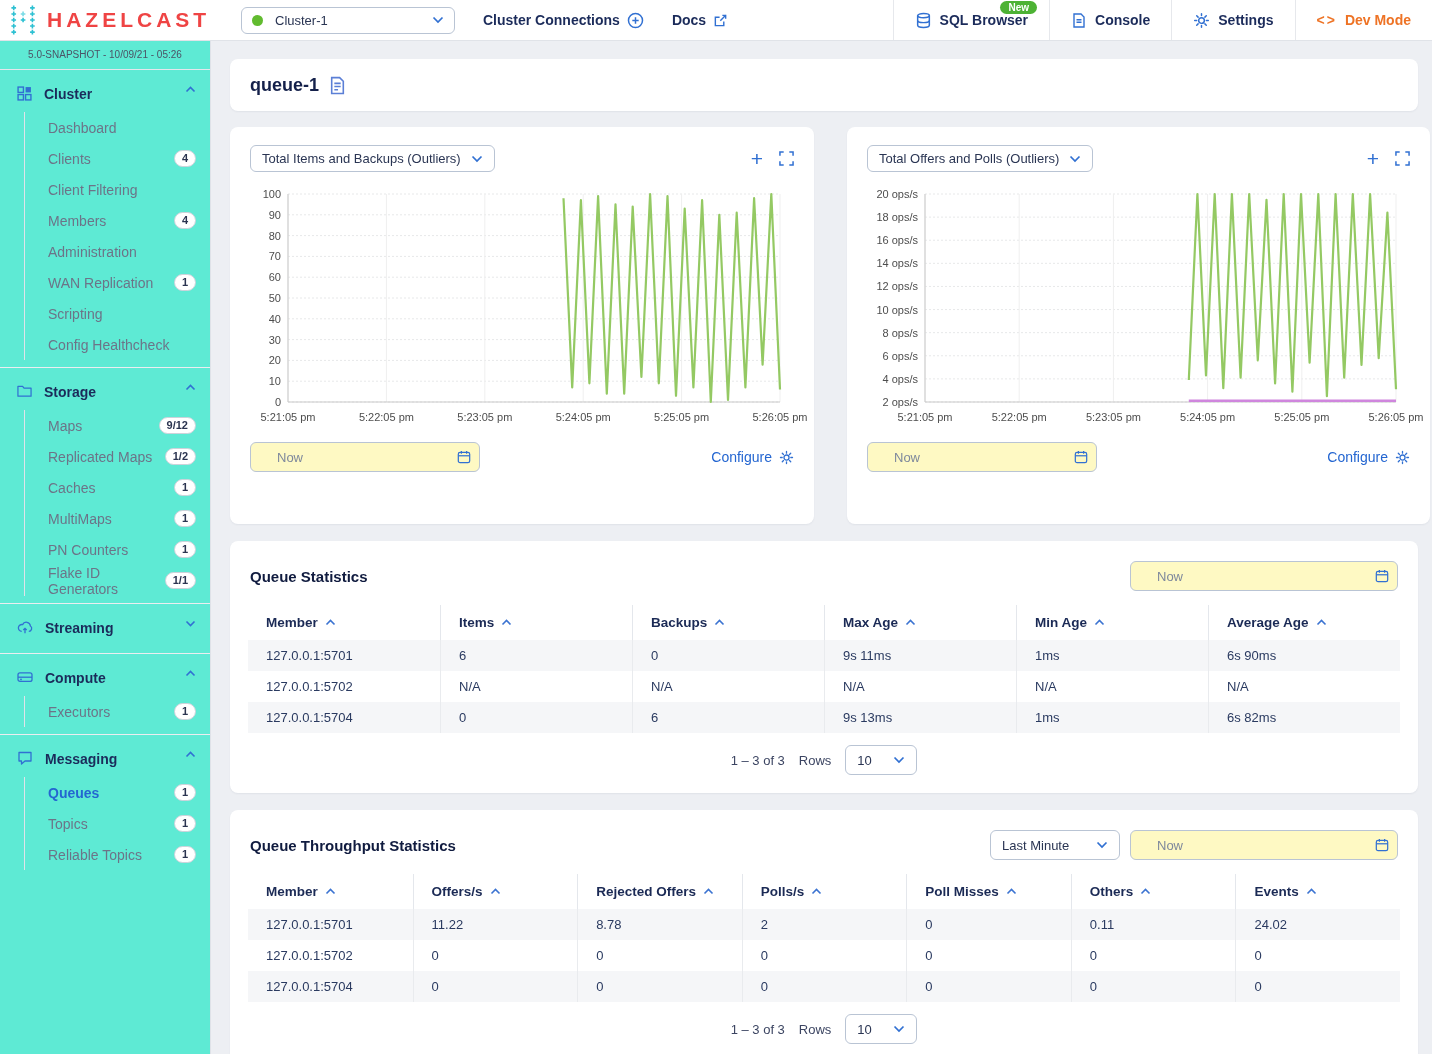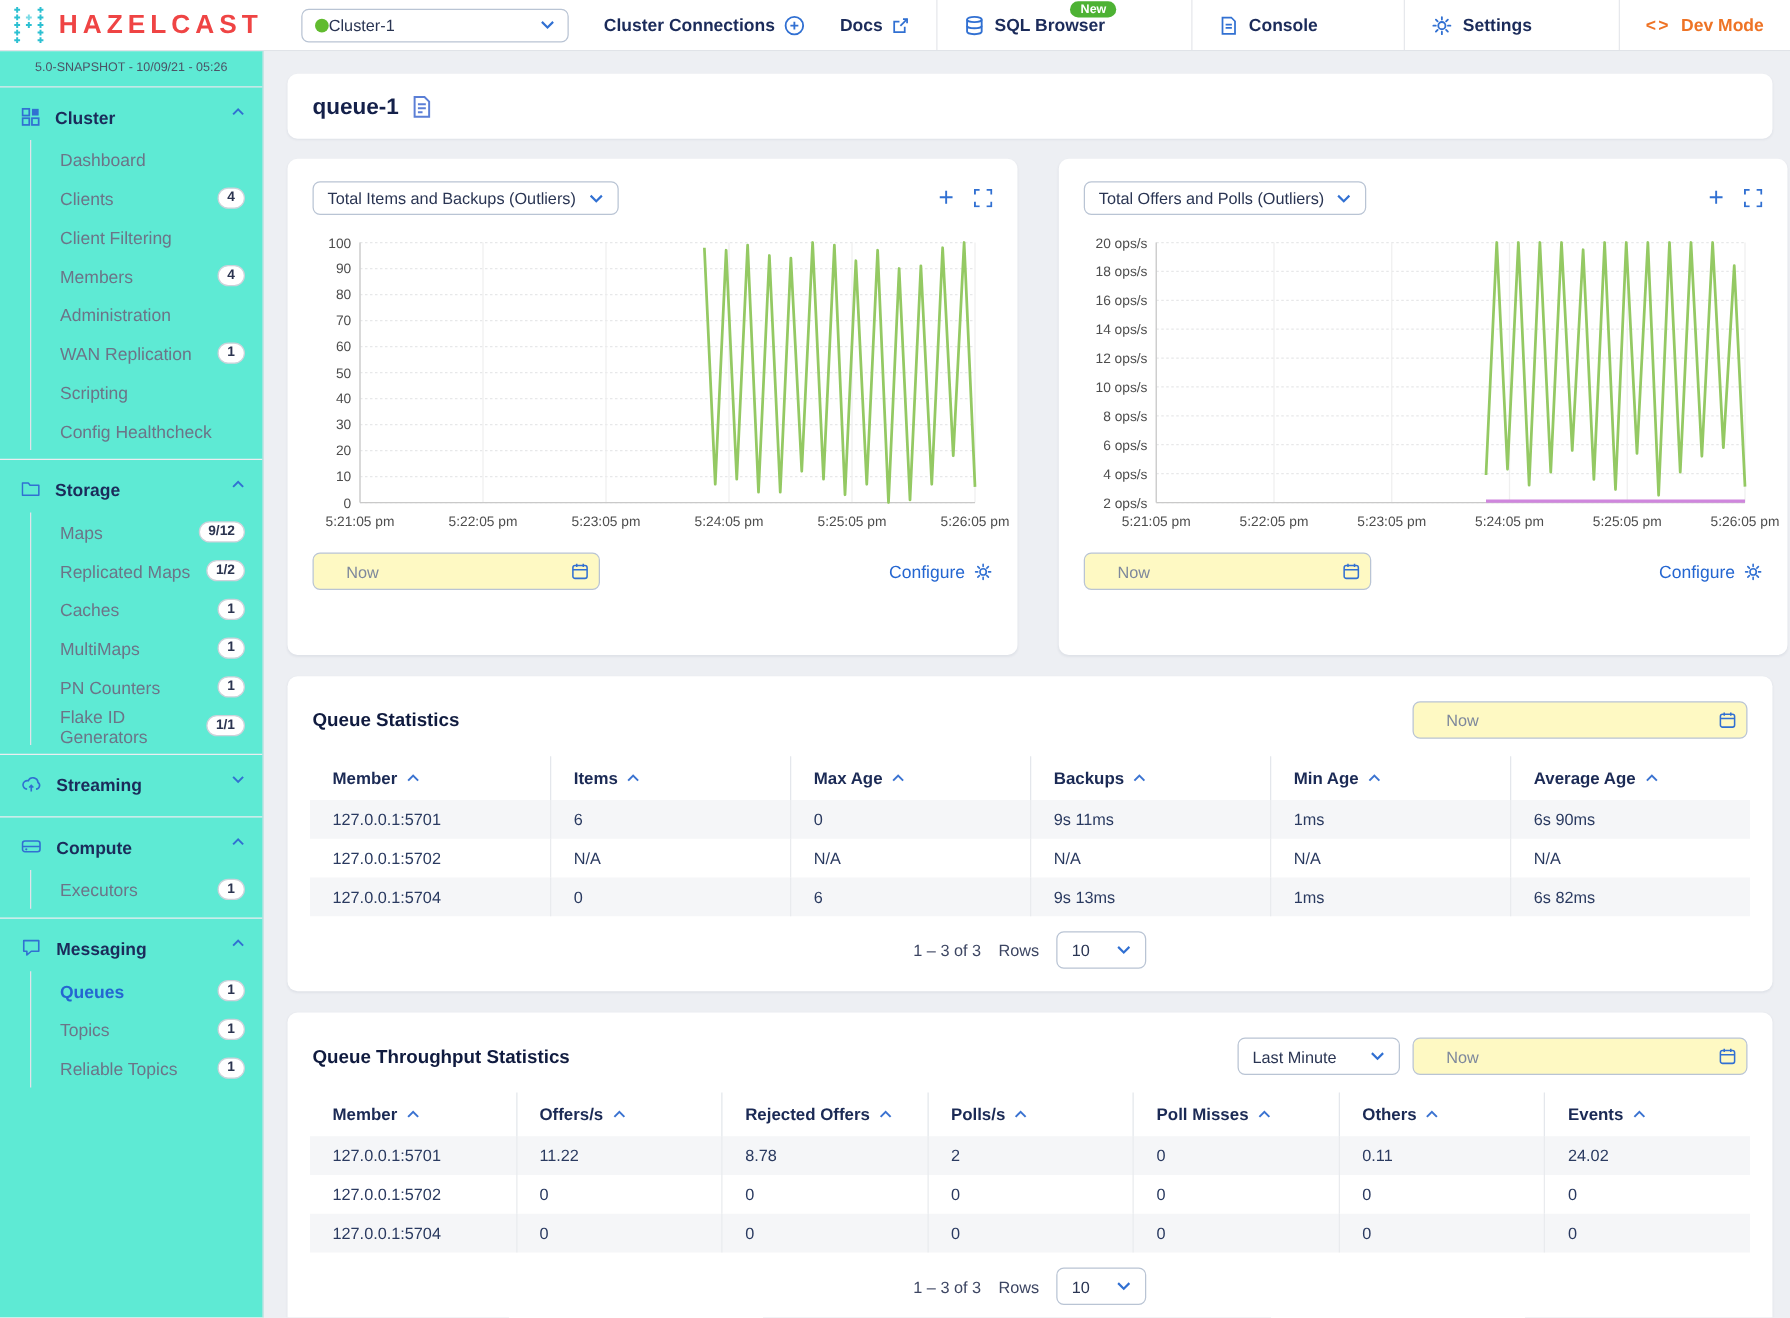--- a/index.html
+++ b/index.html
@@ -4,25 +4,25 @@
 <style>
   * { margin:0; padding:0; box-sizing:border-box; }
   html,body { width:1432px; height:1054px; overflow:hidden; }
   body { font-family:"Liberation Sans","DejaVu Sans",sans-serif; background:#edeff3; color:#1b2b5a; }
 
   
   .navbar { height:41px; background:#fff; border-bottom:1px solid #e0e3e8; display:flex; align-items:stretch; }
   .brand { width:211px; display:flex; align-items:center; gap:9px; padding-left:10px; flex:none; }
   .brand-name { font-size:21px; font-weight:700; letter-spacing:4px; color:#ef4444; }
   .nav-left { display:flex; align-items:center; gap:28px; padding-left:30px; flex:1; }
-  .cluster-select { display:flex; align-items:center; gap:0; width:214px; height:27px; border:1px solid #b9c4d4; border-radius:6px; padding:0 10px; background:#fff; cursor:pointer; }
+  .cluster-select { display:flex; align-items:center; gap:12px; width:214px; height:27px; border:1px solid #b9c4d4; border-radius:6px; padding:0 10px; background:#fff; cursor:pointer; }
   .cluster-select .dot { width:11px; height:11px; border-radius:50%; flex:none; }
   .cluster-select .lbl { flex:1; font-size:13px; color:#2a3553; }
   .nav-link { display:flex; align-items:center; gap:7px; font-size:14px; font-weight:700; color:#1b2b5a; cursor:pointer; }
-  .nav-right { display:flex; align-items:stretch;gap:48px; }
+  .nav-right { display:flex; align-items:stretch; }
   .nav-item { position:relative; display:flex; align-items:center; gap:8px; padding:0 21px; border-left:1px solid #e6e8ec; font-size:14px; font-weight:700; color:#1b2b5a; cursor:pointer; }
   .nav-item.orange { color:#ee7325; }
   .badge-new { position:absolute; top:1px; right:12px; background:#4db234; color:#fff; font-size:10px; font-weight:700; padding:1px 8px; border-radius:8px; }
   .angle-ico { font-weight:700; letter-spacing:2px; font-size:14px; color:#ee7325; }
 
   
   .shell { display:flex; height:1013px; }
   .sidebar { width:211px; flex:none; background:#5eead4; border-right:1px solid #dfe2e8; overflow:hidden; }
   .main { flex:1; padding:18px 14px 14px 19px; overflow:hidden; }
 
@@ -497,27 +497,27 @@
               <polyline points="1.5,5.5 5.5,1.5 9.5,5.5" fill="none" stroke="#3b73d1" stroke-width="1.6"></polyline>
             </svg>
           </div>
           <div class="th">
             <span>Items</span>
             <svg width="11" height="7" viewBox="0 0 11 7">
               <polyline points="1.5,5.5 5.5,1.5 9.5,5.5" fill="none" stroke="#3b73d1" stroke-width="1.6"></polyline>
             </svg>
           </div>
           <div class="th">
+            <span>Backups</span>
+            <svg width="11" height="7" viewBox="0 0 11 7">
+              <polyline points="1.5,5.5 5.5,1.5 9.5,5.5" fill="none" stroke="#3b73d1" stroke-width="1.6"></polyline>
+            </svg>
+          </div>
+          <div class="th">
             <span>Max Age</span>
-            <svg width="11" height="7" viewBox="0 0 11 7">
-              <polyline points="1.5,5.5 5.5,1.5 9.5,5.5" fill="none" stroke="#3b73d1" stroke-width="1.6"></polyline>
-            </svg>
-          </div>
-          <div class="th">
-            <span>Backups</span>
             <svg width="11" height="7" viewBox="0 0 11 7">
               <polyline points="1.5,5.5 5.5,1.5 9.5,5.5" fill="none" stroke="#3b73d1" stroke-width="1.6"></polyline>
             </svg>
           </div>
           <div class="th">
             <span>Min Age</span>
             <svg width="11" height="7" viewBox="0 0 11 7">
               <polyline points="1.5,5.5 5.5,1.5 9.5,5.5" fill="none" stroke="#3b73d1" stroke-width="1.6"></polyline>
             </svg>
           </div>

